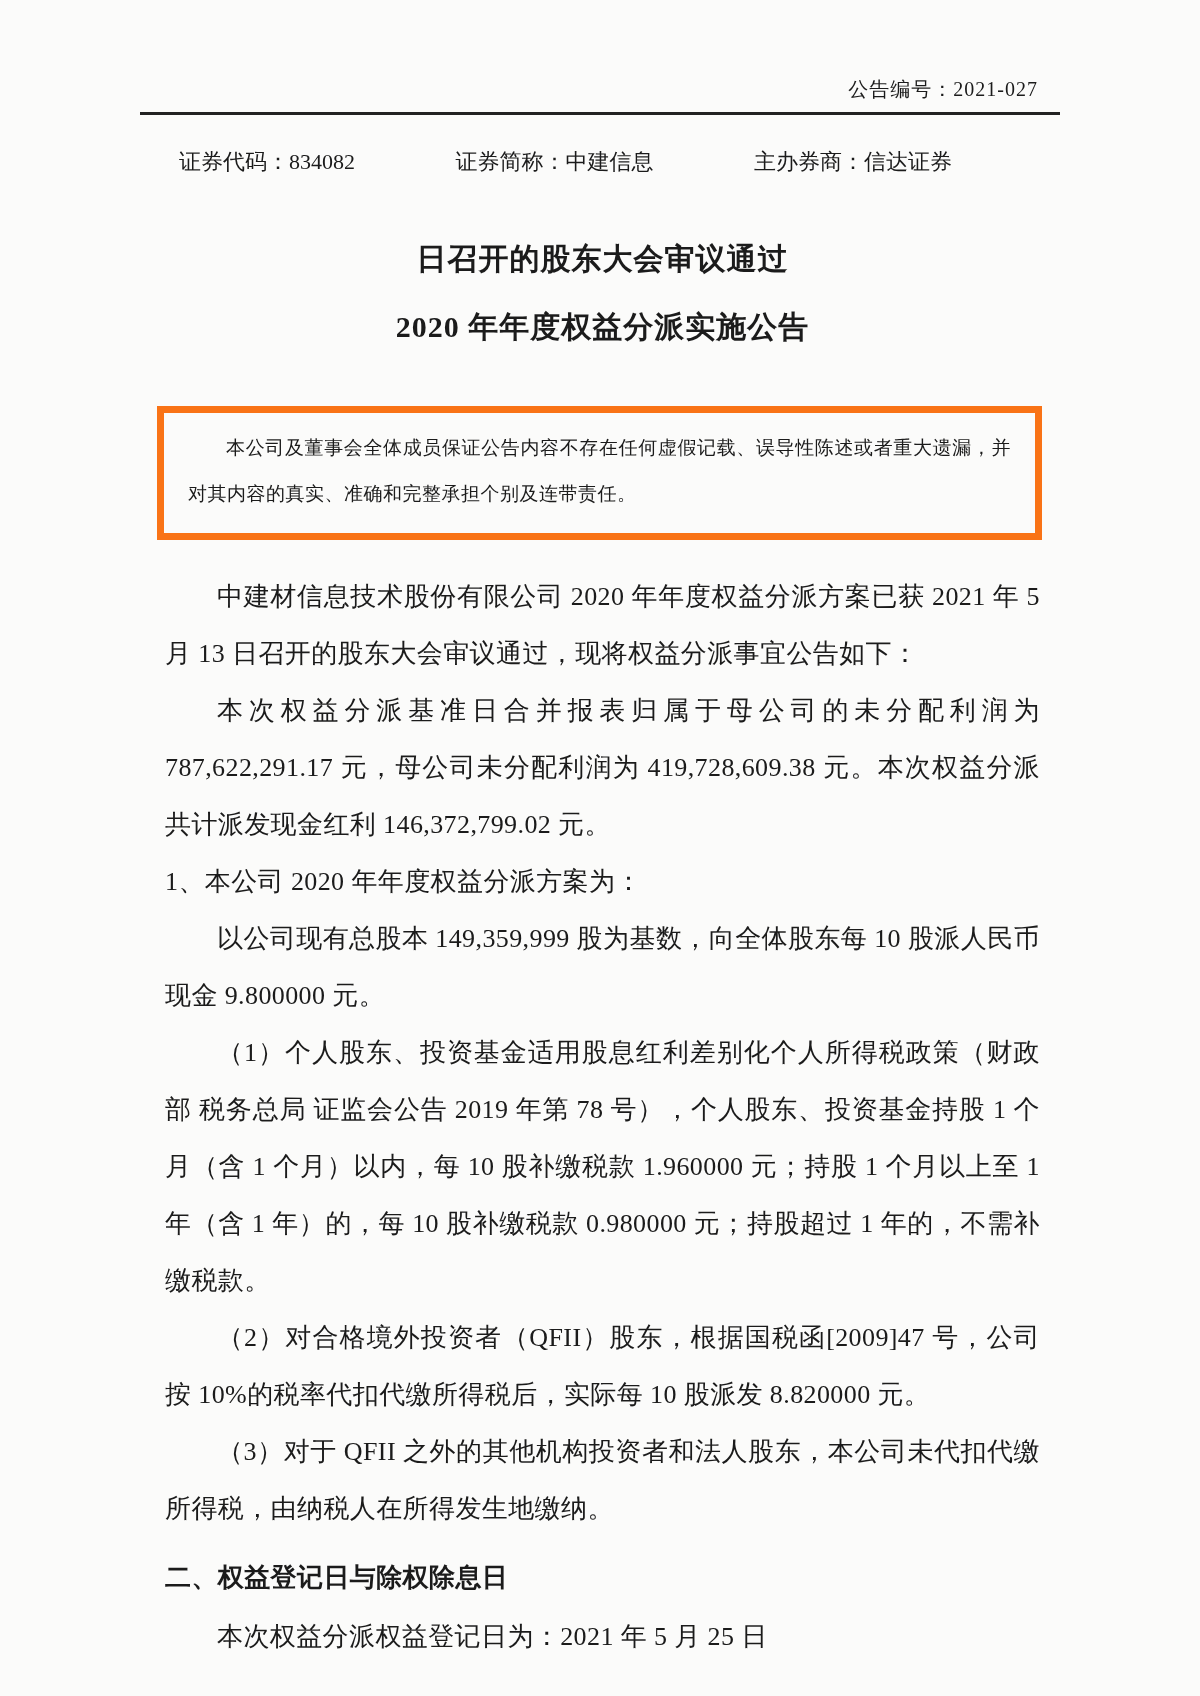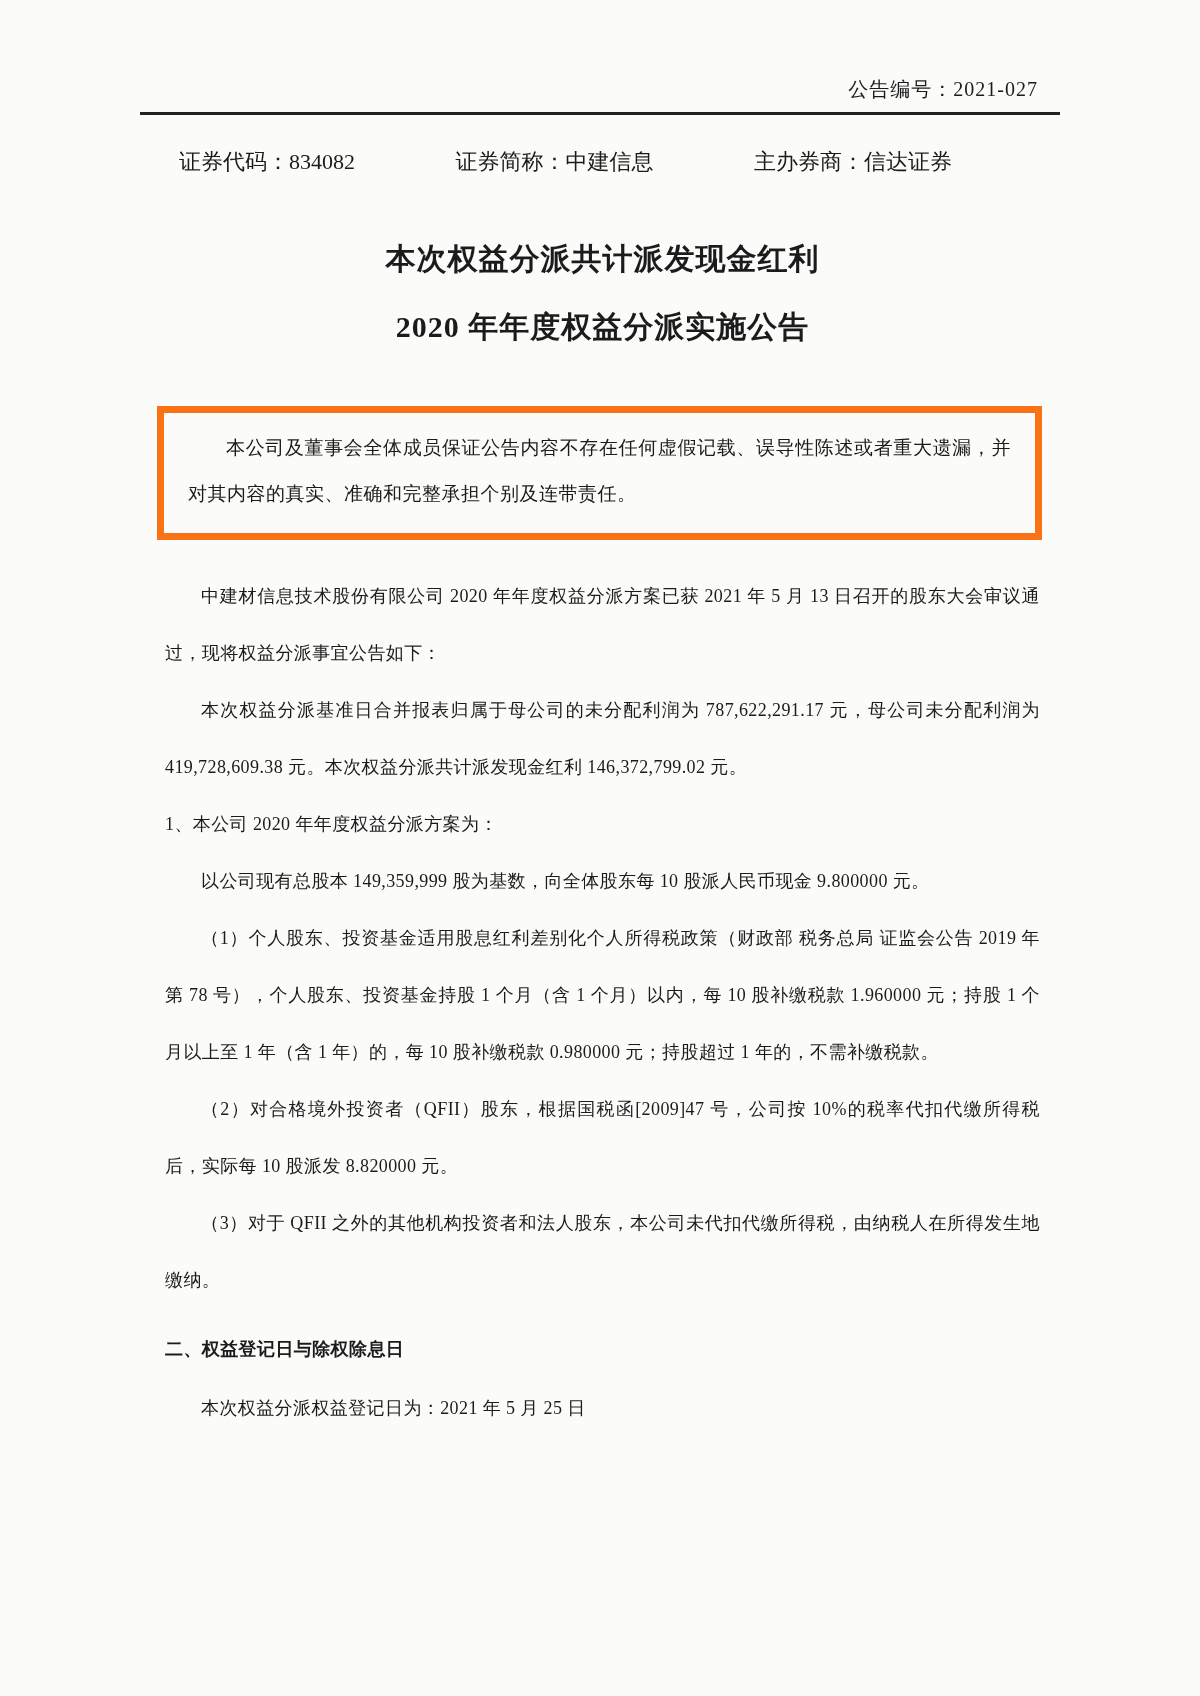--- a/index.html
+++ b/index.html
@@ -53,21 +53,21 @@
     border: 7px solid #f97316;
     padding: 12px 24px 16px 24px;
     font-size: 19px;
     line-height: 46px;
     text-align: justify;
     text-indent: 2em;
     letter-spacing: 0.5px;
   }
   .body-text {
     margin-top: 28px;
-    font-size: 18px;
+    font-size: 26px;
     line-height: 57px;
     text-align: justify;
     letter-spacing: 0.4px;
   }
   .body-text p { margin: 0; }
   .indent { text-indent: 2em; }
   .sec-heading {
     font-weight: bold;
     margin-top: 12px !important;
     margin-bottom: 2px !important;
@@ -81,21 +81,21 @@
   <div class="announce-no">公告编号：2021-027</div>
 
   <hr class="top-rule">
 
   <div class="info-row">
     <span class="cell-left">证券代码：834082</span>
     <span class="cell-mid">证券简称：中建信息</span>
     <span class="cell-right">主办券商：信达证券</span>
   </div>
 
-  <div class="doc-title line1">本次权益分派共计派发现金红利</div>
+  <div class="doc-title line1">日召开的股东大会审议通过</div>
 
   <div class="doc-title line2">2020 年年度权益分派实施公告</div>
 
   <div class="disclaimer-box">
     <span>本公司及董事会全体成员保证公告内容不存在任何虚假记载、误导性陈述或者重大遗漏，并对其内容的真实、准确和完整承担个别及连带责任。</span>
   </div>
 
   <div class="body-text">
 
     <p class="indent">中建材信息技术股份有限公司 2020 年年度权益分派方案已获 2021 年 5 月 13 日召开的股东大会审议通过，现将权益分派事宜公告如下：</p>

